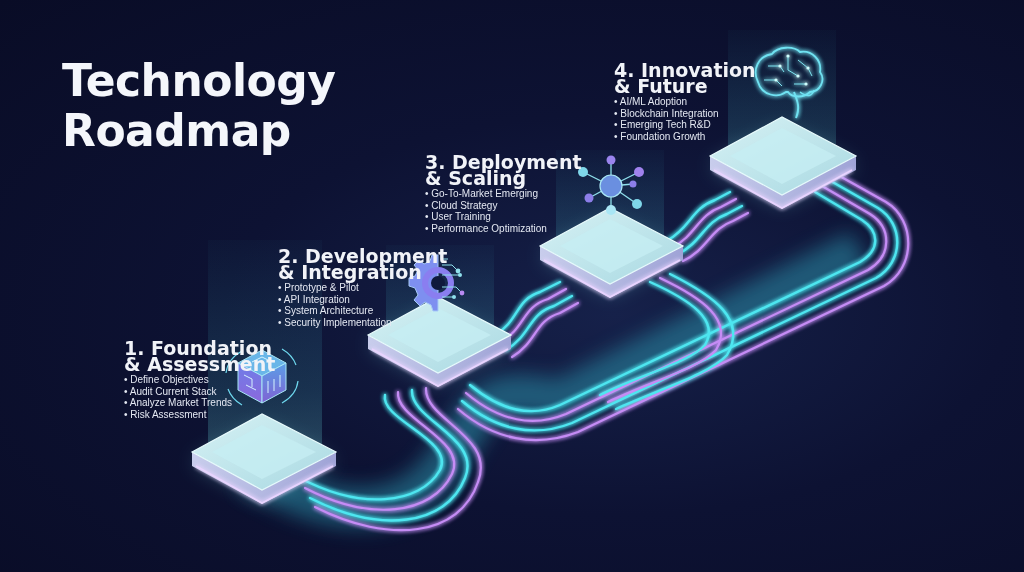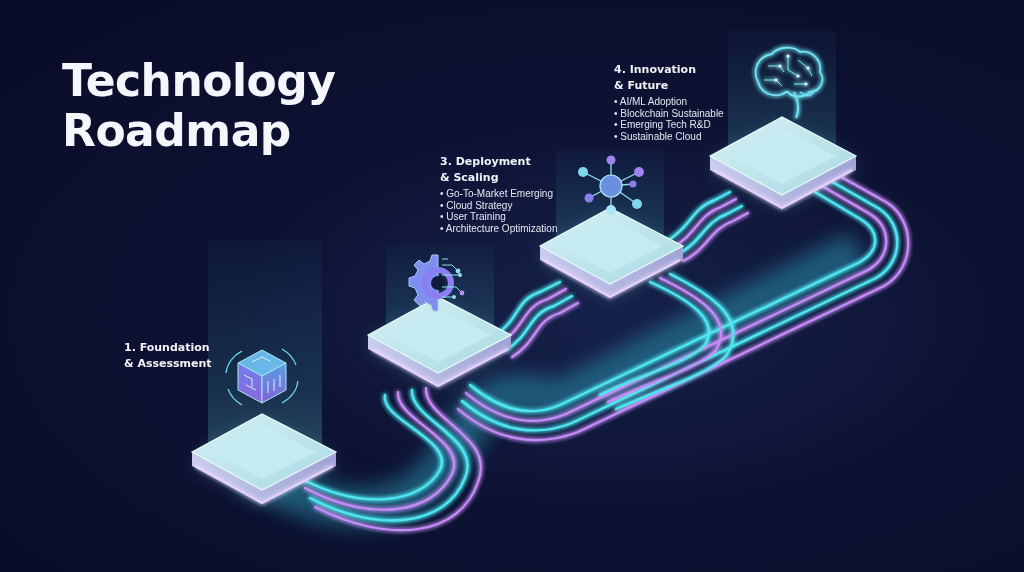--- a/index.html
+++ b/index.html
@@ -13,32 +13,32 @@
   .title {
     position:absolute; left:62px; top:56px;
     font-family: "DejaVu Sans", sans-serif;
     font-weight:700; font-size:44px; line-height:50px; letter-spacing:-0.5px;
     color:#f4f6fb;
   }
   .title span { display:block; }
   .stage { position:absolute; }
   .stage h2 {
     margin:0; font-family:"DejaVu Sans", sans-serif;
-    font-weight:700; font-size:11px; line-height:16px; color:#f1f3f8;
+    font-weight:700; font-size:19px; line-height:16px; color:#f1f3f8;
   }
   .stage h2 span { display:block; }
   .stage ul { list-style:none; margin:2px 0 0 0; padding:0; }
   .stage li {
     font-family:"Liberation Sans", sans-serif; font-size:10px; line-height:11.5px; color:#e4e8f2;
     white-space:nowrap;
   }
   .stage li::before { content:"• "; }
   #stage-1 { left:124px; top:340px; }
   #stage-2 { left:278px; top:248px; }
-  #stage-3 { left:440px; top:154px; }
+  #stage-3 { left:425px; top:154px; }
   #stage-4 { left:614px; top:62px; }
 </style>
 </head>
 <body>
 
 <svg class="scene" viewBox="0 0 1024 572" xmlns="http://www.w3.org/2000/svg">
   <defs>
     <filter id="glow" x="-20%" y="-20%" width="140%" height="140%">
       <feGaussianBlur stdDeviation="2.2" result="b"></feGaussianBlur>
       <feMerge>
@@ -210,42 +210,58 @@
 <div class="title">
   <span>Technology</span>
   <span>Roadmap</span>
 </div>
 
 <div class="stage" id="stage-1">
   <h2>
     <span>1. Foundation</span>
     <span>&amp; Assessment</span>
   </h2>
+  <ul>
+    <li>Define Objectives</li>
+    <li>Audit Current Stack</li>
+    <li>Analyze Market Trends</li>
+    <li>Risk Assessment</li>
+  </ul>
 </div>
 
 <div class="stage" id="stage-2">
+  <h2>
+    <span>2. Development</span>
+    <span>&amp; Integration</span>
+  </h2>
+  <ul>
+    <li>Prototype &amp; Pilot</li>
+    <li>API Integration</li>
+    <li>System Architecture</li>
+    <li>Security Implementation</li>
+  </ul>
 </div>
 
 <div class="stage" id="stage-3">
   <h2>
     <span>3. Deployment</span>
     <span>&amp; Scaling</span>
   </h2>
   <ul>
     <li>Go-To-Market Emerging</li>
     <li>Cloud Strategy</li>
     <li>User Training</li>
-    <li>Architecture Optimization</li>
+    <li>Performance Optimization</li>
   </ul>
 </div>
 
 <div class="stage" id="stage-4">
   <h2>
     <span>4. Innovation</span>
     <span>&amp; Future</span>
   </h2>
   <ul>
     <li>AI/ML Adoption</li>
-    <li>Blockchain Sustainable</li>
+    <li>Blockchain Integration</li>
     <li>Emerging Tech R&amp;D</li>
-    <li>Sustainable Cloud</li>
+    <li>Foundation Growth</li>
   </ul>
 </div>
 
 </body></html>

